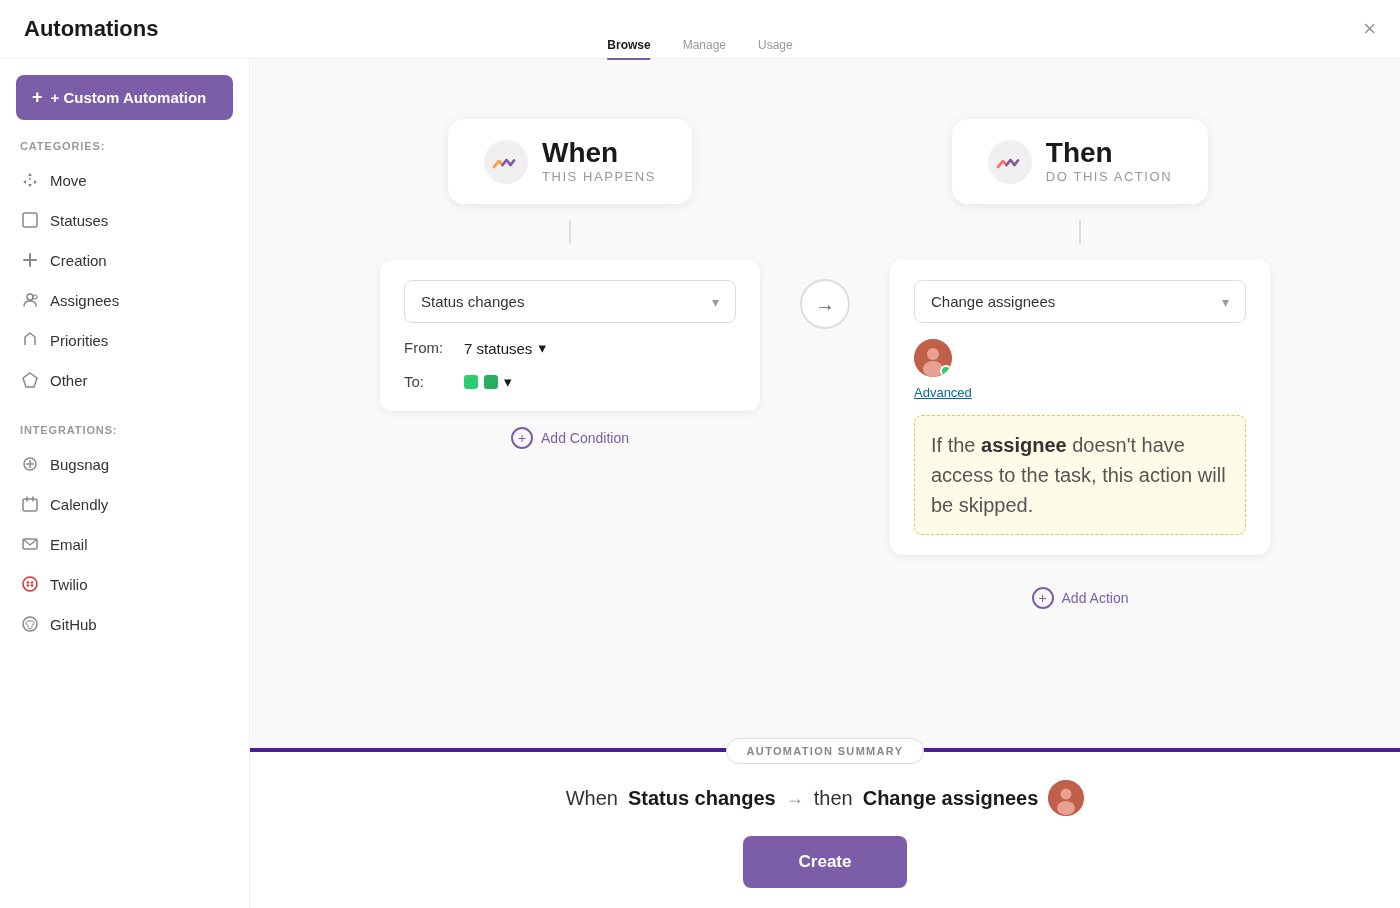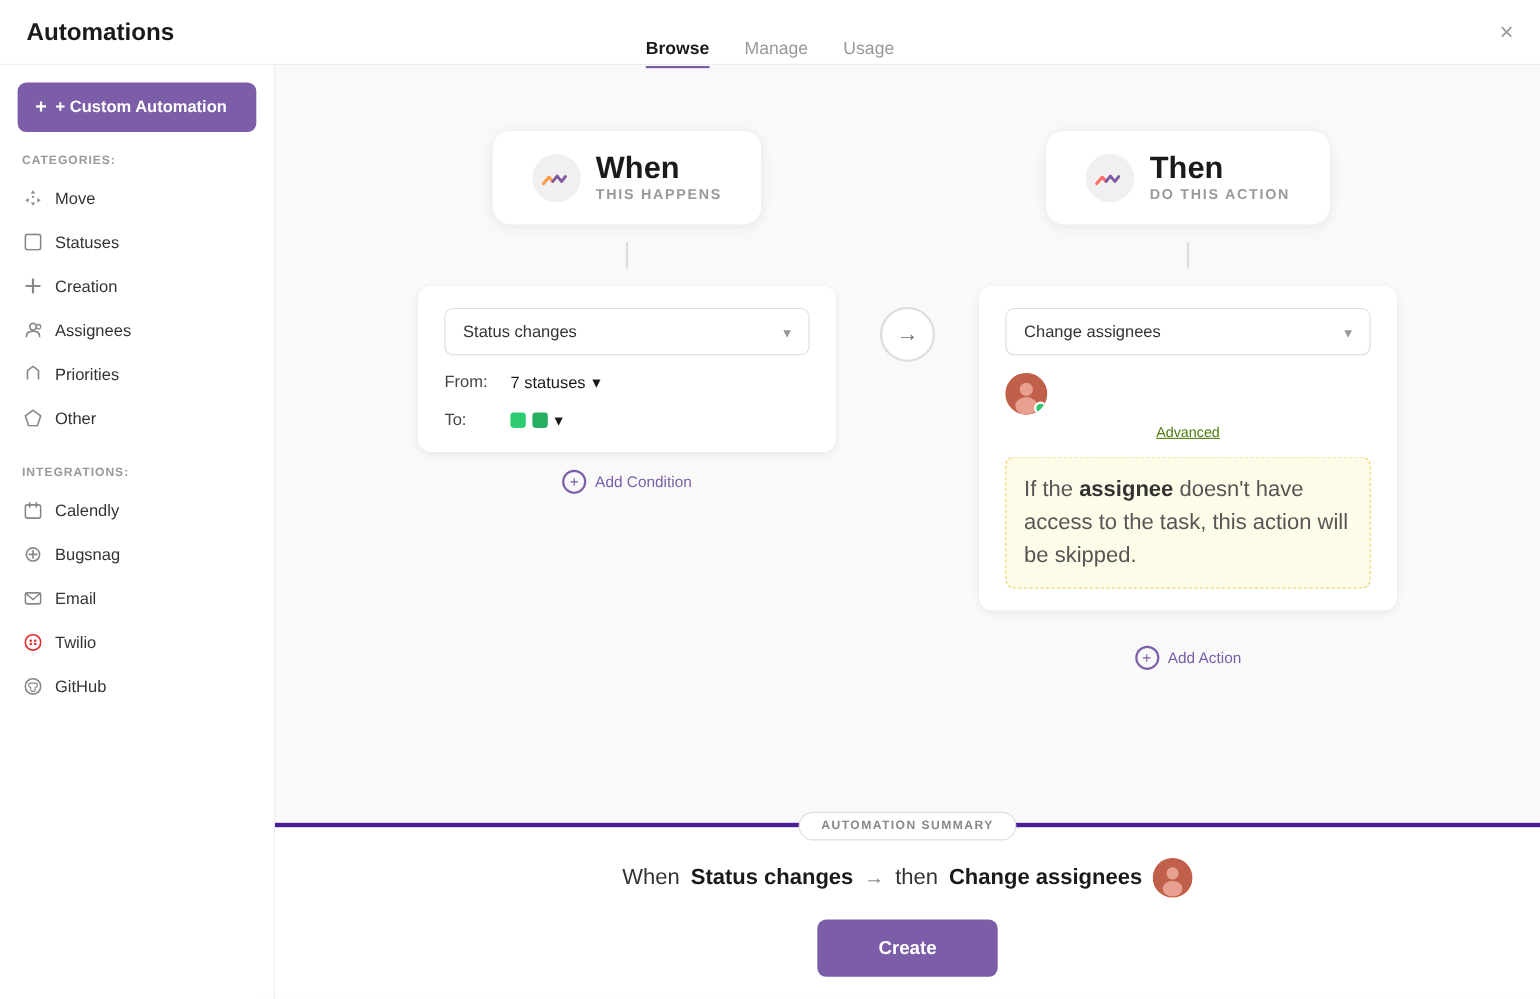--- a/index.html
+++ b/index.html
@@ -2,21 +2,21 @@
 <html><head>
   <meta charset="utf-8">
   <style>
     * { box-sizing: border-box; margin: 0; padding: 0; }
     body { font-family: -apple-system, BlinkMacSystemFont, 'Segoe UI', sans-serif; background: #fff; width: 1400px; height: 908px; overflow: hidden; display: flex; flex-direction: column; }
 
     
     .header { display: flex; align-items: center; padding: 16px 24px; border-bottom: 1px solid #eee; position: relative; }
     .header-title { font-size: 22px; font-weight: 700; color: #1a1a1a; }
     .header-tabs { display: flex; gap: 32px; position: absolute; left: 50%; transform: translateX(-50%); }
-    .header-tab { font-size: 16px; color: #999; cursor: pointer; padding-bottom: 6px; border-bottom: 2px solid transparent; margin-top: 40px; }
+    .header-tab { font-size: 12px; color: #999; cursor: pointer; padding-bottom: 6px; border-bottom: 2px solid transparent; margin-top: 40px; }
     .header-tab.active { color: #1a1a1a; font-weight: 600; border-bottom: 2px solid #7b5ea7; }
     .header-close { position: absolute; right: 24px; font-size: 22px; color: #999; cursor: pointer; background: none; border: none; }
 
     
     .main { display: flex; flex: 1; overflow: hidden; }
 
     
     .sidebar { width: 250px; border-right: 1px solid #eee; padding: 16px 0; overflow-y: auto; flex-shrink: 0; }
     .custom-automation-btn { margin: 0 16px 20px 16px; background: #7b5ea7; color: #fff; border: none; border-radius: 8px; padding: 12px 16px; font-size: 15px; font-weight: 600; cursor: pointer; display: flex; align-items: center; gap: 8px; width: calc(100% - 32px); }
     .custom-automation-btn .plus { font-size: 18px; }
@@ -29,42 +29,42 @@
     
     .content { flex: 1; display: flex; flex-direction: column; background: #f9f9f9; overflow: hidden; gap: 48px; }
 
     
     .builder { flex: 1; display: flex; align-items: flex-start; justify-content: center; gap: 40px; padding: 60px 40px 20px 40px; position: relative; overflow: hidden; }
 
     
     .flow-block { display: flex; flex-direction: column; align-items: center; gap: 16px; }
     .flow-header-card { background: #fff; border-radius: 16px; box-shadow: 0 2px 12px rgba(0,0,0,0.08); padding: 20px 36px; display: flex; align-items: center; gap: 14px; min-width: 240px; }
     .flow-header-text .main-text { font-size: 28px; font-weight: 700; color: #1a1a1a; line-height: 1; }
-    .flow-header-text .sub-text { font-size: 13px; color: #999; letter-spacing: 0.12em; font-weight: 700; margin-top: 2px; }
+    .flow-header-text .sub-text { font-size: 13px; color: #999; letter-spacing: 0.12em; font-weight: 400; margin-top: 2px; }
 
     .flow-condition-card { background: #fff; border-radius: 12px; box-shadow: 0 2px 8px rgba(0,0,0,0.07); padding: 20px 24px; width: 380px; }
     .dropdown-row { display: flex; align-items: center; border: 1px solid #ddd; border-radius: 8px; padding: 12px 16px; cursor: pointer; justify-content: space-between; font-size: 15px; color: #333; }
     .dropdown-row .chevron { color: #999; font-size: 14px; }
     .condition-row { display: flex; align-items: flex-start; gap: 12px; margin-top: 16px; font-size: 15px; color: #444; }
     .condition-label { min-width: 48px; }
     .statuses-btn { display: flex; align-items: center; gap: 6px; color: #1a1a1a; font-weight: 500; cursor: pointer; border: none; background: none; font-size: 15px; }
     .color-dot { width: 14px; height: 14px; border-radius: 3px; display: inline-block; }
     .add-condition { display: flex; align-items: center; gap: 8px; color: #7b5ea7; font-size: 14px; font-weight: 500; cursor: pointer; margin-top: 0; }
     .add-condition-circle { width: 22px; height: 22px; border-radius: 50%; border: 2px solid #7b5ea7; display: flex; align-items: center; justify-content: center; font-size: 14px; color: #7b5ea7; }
 
     
     .flow-arrow { display: flex; align-items: center; justify-content: center; margin-top: 160px; }
     .arrow-circle { width: 50px; height: 50px; border-radius: 50%; border: 2px solid #ddd; background: #fff; display: flex; align-items: center; justify-content: center; font-size: 20px; color: #666; }
 
     
     .action-card { background: #fff; border-radius: 12px; box-shadow: 0 2px 8px rgba(0,0,0,0.07); padding: 20px 24px; width: 380px; }
     .assignee-row { display: flex; align-items: center; margin-top: 16px; }
     .avatar { width: 38px; height: 38px; border-radius: 50%; background: #e07050; display: flex; align-items: center; justify-content: center; overflow: hidden; position: relative; }
     .avatar-badge { position: absolute; bottom: 0; right: 0; width: 12px; height: 12px; background: #2ecc71; border-radius: 50%; border: 2px solid #fff; }
-    .advanced-link { color: #4d7c0f; font-size: 13px; text-decoration: underline; cursor: pointer; text-align: center; display: block; margin-top: 8px; }
+    .advanced-link { color: #0369a1; font-size: 13px; text-decoration: underline; cursor: pointer; text-align: left; display: block; margin-top: 8px; }
     .warning-box { background: #fefce8; border: 1.5px dashed #e0c94a; border-radius: 8px; padding: 14px 16px; margin-top: 15px; font-size: 20px; color: #555; line-height: 1.5; }
     .warning-box strong { font-weight: 700; color: #333; }
     .add-action { display: flex; align-items: center; gap: 8px; color: #7b5ea7; font-size: 14px; font-weight: 500; cursor: pointer; margin-top: 16px; }
     .add-action-circle { width: 22px; height: 22px; border-radius: 50%; border: 2px solid #7b5ea7; display: flex; align-items: center; justify-content: center; font-size: 14px; color: #7b5ea7; }
 
     
     .summary-section { border-top: 4px solid #4c1d95; background: #fff; padding: 0 0 20px 0; }
     .summary-label-row { display: flex; justify-content: center; margin-top: -14px; }
     .summary-label { background: #fff; border: 1px solid #ddd; border-radius: 20px; padding: 6px 20px; font-size: 11px; font-weight: 700; letter-spacing: 0.12em; color: #888; text-transform: uppercase; }
     .summary-text { text-align: center; font-size: 20px; color: #333; margin-top: 16px; display: flex; align-items: center; justify-content: center; gap: 10px; }
@@ -160,37 +160,37 @@
       </span>
       <span>Other</span>
     </div>
 
     <div class="sidebar-divider"></div>
     <div class="integrations-label">INTEGRATIONS:</div>
 
     <div class="sidebar-item">
       <span class="icon">
         <svg width="16" height="16" viewBox="0 0 16 16">
+            <circle cx="8" cy="8" r="6" stroke="#888" stroke-width="1.5" fill="none"></circle>
+            <line x1="8" y1="4" x2="8" y2="12" stroke="#888" stroke-width="1.5"></line>
+            <line x1="4" y1="8" x2="12" y2="8" stroke="#888" stroke-width="1.5"></line>
+          </svg>
+      </span>
+      <span>Bugsnag</span>
+    </div>
+
+    <div class="sidebar-item">
+      <span class="icon">
+        <svg width="16" height="16" viewBox="0 0 16 16">
             <rect x="1" y="3" width="14" height="12" rx="2" stroke="#888" stroke-width="1.5" fill="none"></rect>
             <line x1="5" y1="1" x2="5" y2="5" stroke="#888" stroke-width="1.5" stroke-linecap="round"></line>
             <line x1="11" y1="1" x2="11" y2="5" stroke="#888" stroke-width="1.5" stroke-linecap="round"></line>
           </svg>
       </span>
       <span>Calendly</span>
-    </div>
-
-    <div class="sidebar-item">
-      <span class="icon">
-        <svg width="16" height="16" viewBox="0 0 16 16">
-            <circle cx="8" cy="8" r="6" stroke="#888" stroke-width="1.5" fill="none"></circle>
-            <line x1="8" y1="4" x2="8" y2="12" stroke="#888" stroke-width="1.5"></line>
-            <line x1="4" y1="8" x2="12" y2="8" stroke="#888" stroke-width="1.5"></line>
-          </svg>
-      </span>
-      <span>Bugsnag</span>
     </div>
 
     <div class="sidebar-item">
       <span class="icon">
         <svg width="16" height="16" viewBox="0 0 16 16">
             <rect x="1" y="3" width="14" height="10" rx="2" stroke="#888" stroke-width="1.5" fill="none"></rect>
             <polyline points="1,3 8,9 15,3" stroke="#888" stroke-width="1.3" fill="none"></polyline>
           </svg>
       </span>
       <span>Email</span>

